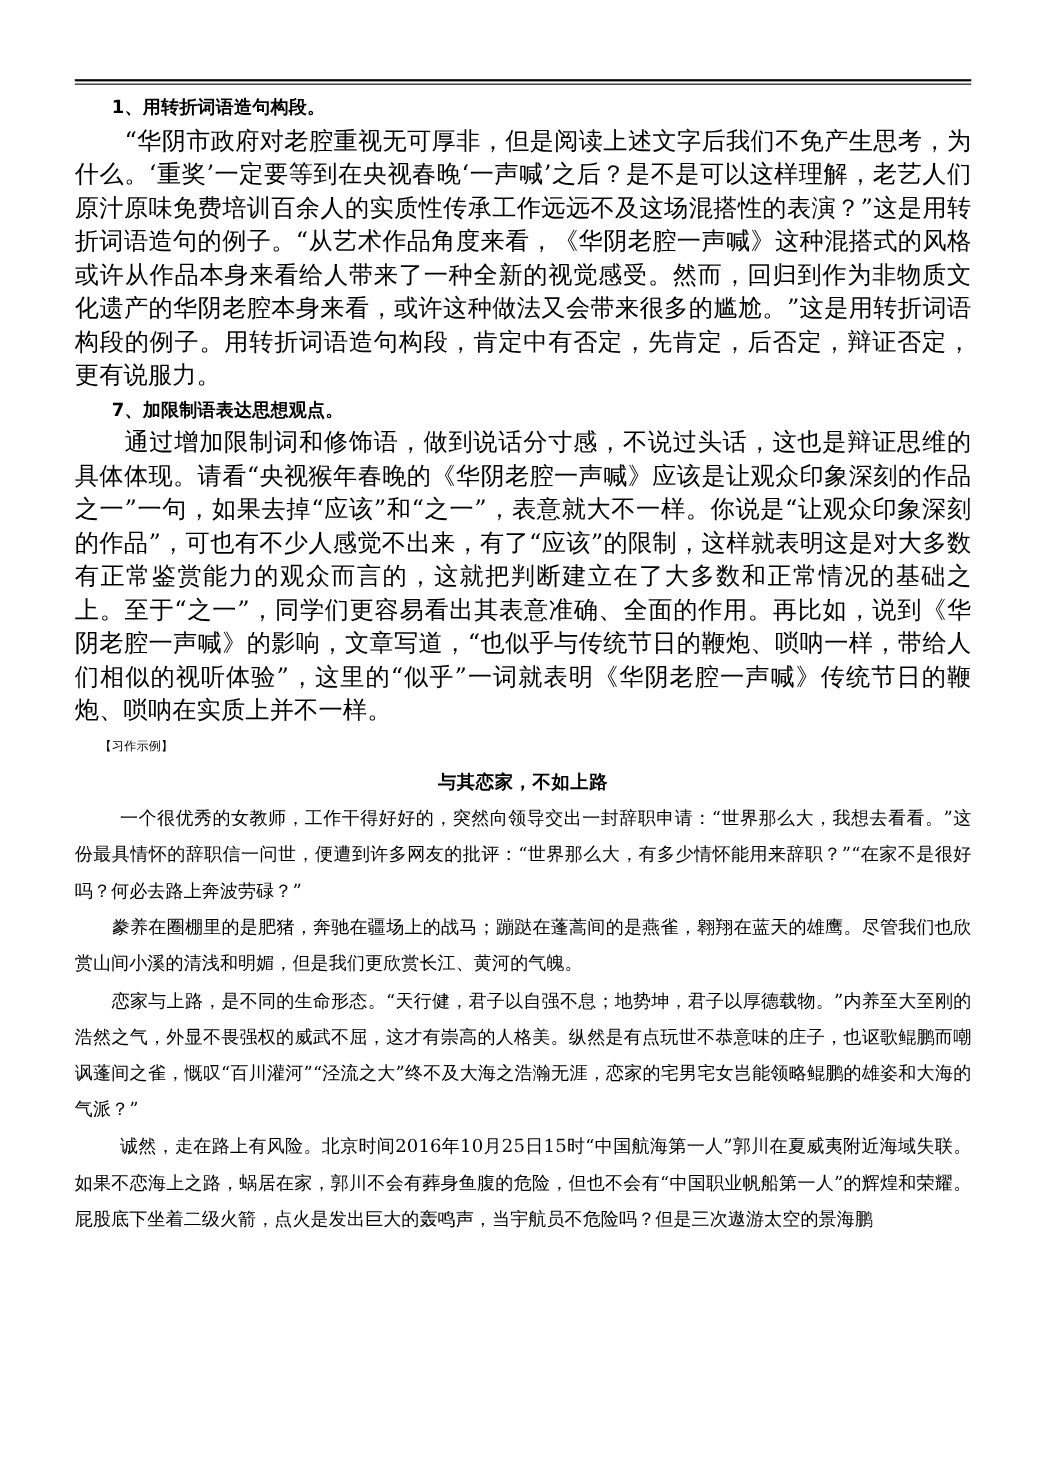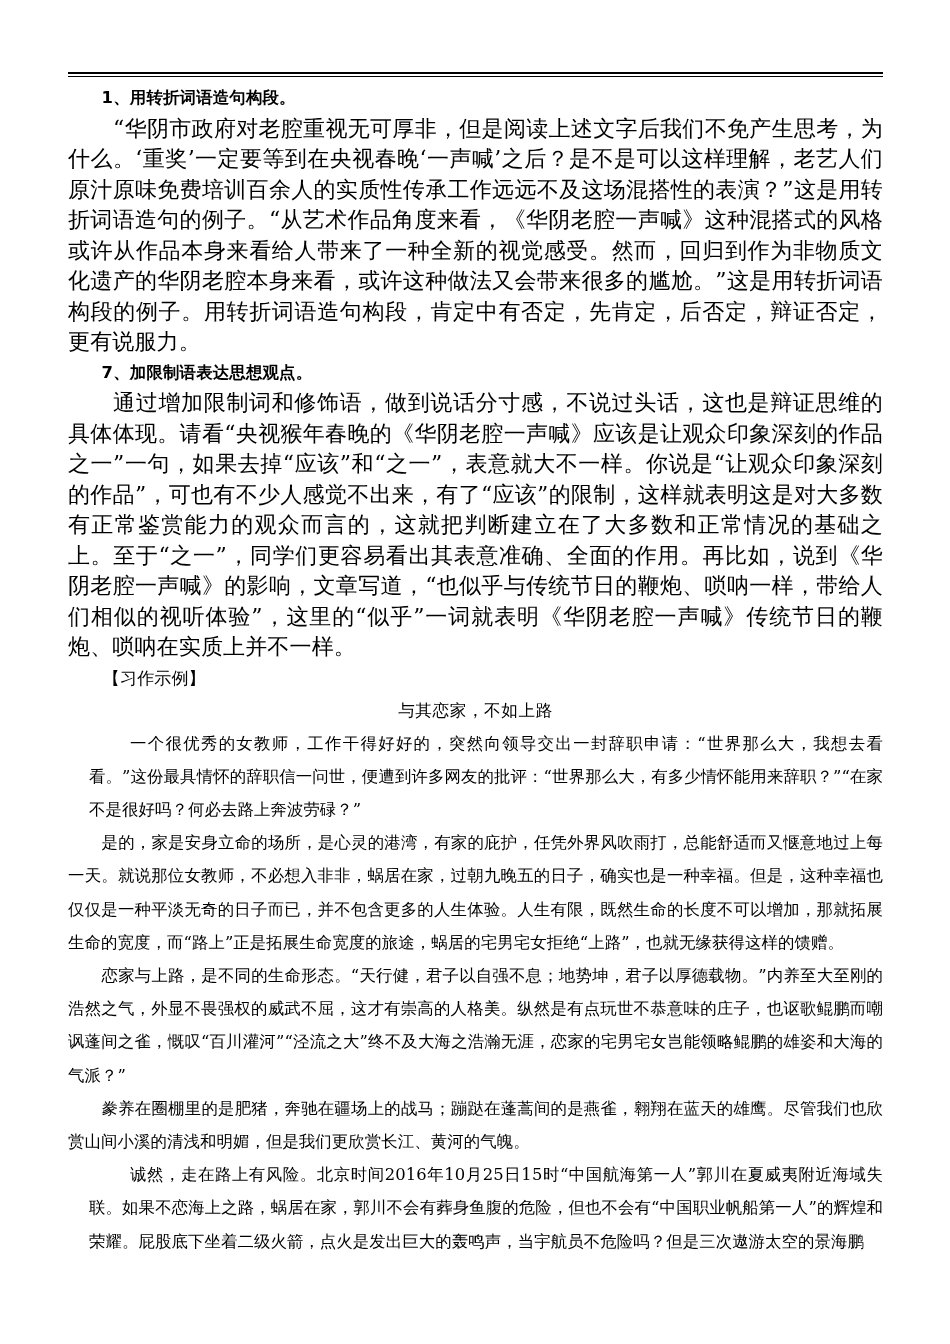--- a/index.html
+++ b/index.html
@@ -56,44 +56,43 @@
     letter-spacing: 0.2px;
     font-family: "DejaVu Sans", "Liberation Sans", sans-serif;
   }
   
   .body-par {
     text-indent: 2.05em;
   }
   
   .exercise-label {
     text-indent: 2.05em;
-    font-size: 17px;
+    font-size: 11px;
     line-height: 31px;
     font-family: "DejaVu Sans", "Liberation Sans", sans-serif;
   }
   
   .essay-title {
     text-align: center;
     text-indent: 0;
-    font-weight: normal;
+    font-weight: bold;
     font-size: 16.6px;
     line-height: 33px;
     letter-spacing: 0.6px;
     font-family: "DejaVu Sans", "Liberation Sans", sans-serif;
   }
   
   .essay-par {
     text-indent: 2.05em;
     font-size: 16.4px;
     line-height: 33.2px;
     letter-spacing: 0.1px;
   }
   .essay-par.wide-indent {
     text-indent: 2.5em;
-    margin-left: 21px;
   }
 </style>
 </head>
 <body>
 
 <div class="page">
   <div class="content">
 
     <div class="top-rule"></div>
 
@@ -103,19 +102,18 @@
 
     <p class="heading-num">7、加限制语表达思想观点。</p>
 
     <p class="body-par">通过增加限制词和修饰语，做到说话分寸感，不说过头话，这也是辩证思维的具体体现。请看“央视猴年春晚的《华阴老腔一声喊》应该是让观众印象深刻的作品之一”一句，如果去掉“应该”和“之一”，表意就大不一样。你说是“让观众印象深刻的作品”，可也有不少人感觉不出来，有了“应该”的限制，这样就表明这是对大多数有正常鉴赏能力的观众而言的，这就把判断建立在了大多数和正常情况的基础之上。至于“之一”，同学们更容易看出其表意准确、全面的作用。再比如，说到《华阴老腔一声喊》的影响，文章写道，“也似乎与传统节日的鞭炮、唢呐一样，带给人们相似的视听体验”，这里的“似乎”一词就表明《华阴老腔一声喊》传统节日的鞭炮、唢呐在实质上并不一样。</p>
 
     <p class="exercise-label">【习作示例】</p>
 
     <p class="essay-title">与其恋家，不如上路</p>
 
     <p class="essay-par wide-indent">一个很优秀的女教师，工作干得好好的，突然向领导交出一封辞职申请：“世界那么大，我想去看看。”这份最具情怀的辞职信一问世，便遭到许多网友的批评：“世界那么大，有多少情怀能用来辞职？”“在家不是很好吗？何必去路上奔波劳碌？”</p>
-    <p class="essay-par">是的，家是安身立命的场所，是心灵的港湾，有家的庇护，任凭外界风吹雨打，总能舒适而又惬意地过上每一天。就说那位女教师，不必想入非非，蜗居在家，过朝九晚五的日子，确实也是一种幸福。但是，这种幸福也仅仅是一种平淡无奇的日子而已，并不包含更多的人生体验。人生有限，既然生命的长度不可以增加，那就拓展生命的宽度，而“路上”正是拓展生命宽度的旅途，蜗居的宅男宅女拒绝“上路”，也就无缘获得这样的馈赠。</p>
+    <p class="essay-par">豢养在圈棚里的是肥猪，奔驰在疆场上的战马；蹦跶在蓬蒿间的是燕雀，翱翔在蓝天的雄鹰。尽管我们也欣赏山间小溪的清浅和明媚，但是我们更欣赏长江、黄河的气魄。</p>
     <p class="essay-par">恋家与上路，是不同的生命形态。“天行健，君子以自强不息；地势坤，君子以厚德载物。”内养至大至刚的浩然之气，外显不畏强权的威武不屈，这才有崇高的人格美。纵然是有点玩世不恭意味的庄子，也讴歌鲲鹏而嘲讽蓬间之雀，慨叹“百川灌河”“泾流之大”终不及大海之浩瀚无涯，恋家的宅男宅女岂能领略鲲鹏的雄姿和大海的气派？”</p>
-    <p class="essay-par">豢养在圈棚里的是肥猪，奔驰在疆场上的战马；蹦跶在蓬蒿间的是燕雀，翱翔在蓝天的雄鹰。尽管我们也欣赏山间小溪的清浅和明媚，但是我们更欣赏长江、黄河的气魄。</p>
     <p class="essay-par wide-indent">诚然，走在路上有风险。北京时间2016年10月25日15时“中国航海第一人”郭川在夏威夷附近海域失联。如果不恋海上之路，蜗居在家，郭川不会有葬身鱼腹的危险，但也不会有“中国职业帆船第一人”的辉煌和荣耀。屁股底下坐着二级火箭，点火是发出巨大的轰鸣声，当宇航员不危险吗？但是三次遨游太空的景海鹏</p>
 
   </div>
 </div>
 
 </body></html>

